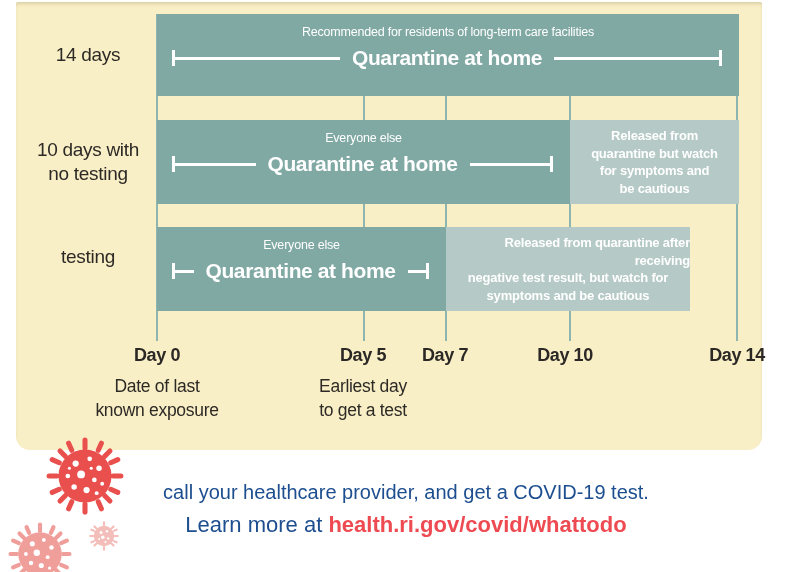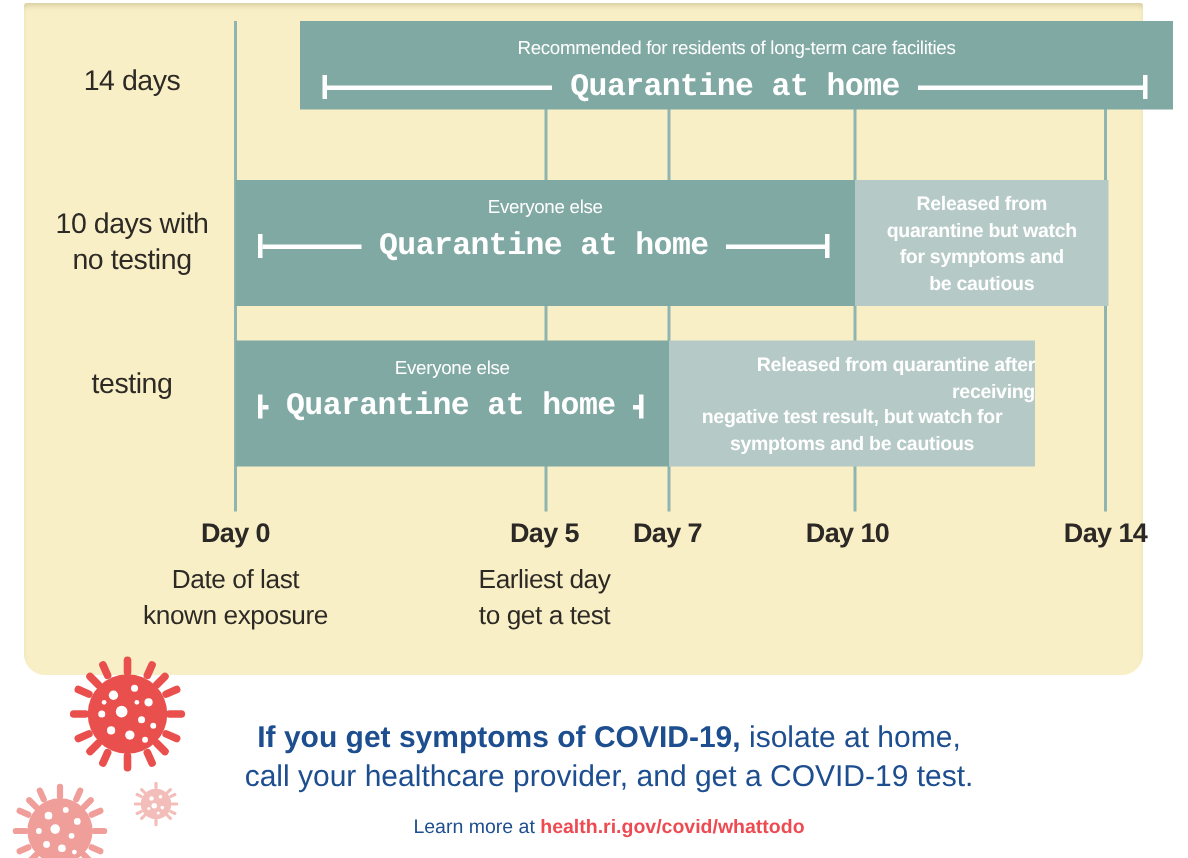--- a/index.html
+++ b/index.html
@@ -14,32 +14,32 @@
     background:#f9efc6; border-radius:2px 2px 14px 14px; z-index:1;
     box-shadow: inset 0 3px 4px -2px rgba(120,110,60,.35);
   }
   
   .gridline { position:absolute; top:14px; width:2px; height:327px; background:#8fb5b0; z-index:2; }
   .g0 { left:156px; } .g5 { left:363px; } .g7 { left:445px; } .g10 { left:569px; } .g14 { left:736px; }
   
   .bar { position:absolute; z-index:3; }
   .dark { background:#80a9a4; }
   .light { background:#b5c9c6; }
-  .r1d { left:157px; top:14px;  width:582px; height:59px;margin-left:43px; }
+  .r1d { left:157px; top:14px;  width:582px; height:82px; }
   .r2d { left:157px; top:120px; width:413px; height:84px; }
   .r2l { left:570px; top:120px; width:169px; height:84px; }
   .r3d { left:157px; top:227px; width:289px; height:84px; }
   .r3l { left:446px; top:227px; width:244px; height:84px; }
   .subtitle {
     position:absolute; left:0; right:0; top:11px; text-align:center;
     color:#ffffff; font-size:12.5px; letter-spacing:-0.2px;
   }
   .bracket {
     position:absolute; left:15px; right:17px; top:33px; height:22px;
-    display:flex; align-items:center;font-family:Liberation Mono, monospace;
+    display:flex; align-items:center;
   }
   .cap { width:3px; height:16px; background:#ffffff; flex:0 0 auto; }
   .hline { flex:1 1 auto; height:3px; background:#ffffff; }
   .btitle {
     flex:0 0 auto; padding:0 12px; color:#ffffff;
     font-size:21px; font-weight:bold; letter-spacing:-0.4px; white-space:nowrap;
   }
   .released {
     position:absolute; inset:0; display:flex; flex-direction:column;
     align-items:center; justify-content:center;
@@ -62,21 +62,21 @@
     position:absolute; top:374px; width:160px; z-index:4; text-align:center;
     color:#2d2a26; font-size:17.5px; line-height:24px; letter-spacing:-0.3px;
   }
   .n0 { left:77px; } .n5 { left:283px; }
   
   .footer-text {
     position:absolute; left:118px; top:479px; width:576px; z-index:4;
     text-align:center; color:#1d4e8f; font-size:20px; line-height:26px;
   }
   .footer-text .b { font-weight:bold; }
-  .learn { margin-top:7px; font-size:13px; }
+  .learn { margin-top:7px; font-size:22px; }
   .link { color:#ee4a52; font-weight:bold; }
   .virus { position:absolute; z-index:5; }
   .v-big   { left:46px;  top:437px; width:78px; height:78px; }
   .v-med   { left:8px;   top:522px; width:64px; height:64px; }
   .v-small { left:89px;  top:521px; width:30px; height:30px; }
 </style>
 </head>
 <body>
 
 <div class="stage">
@@ -250,18 +250,17 @@
       <circle cx="40" cy="38" r="5"></circle>
         <circle cx="60" cy="34" r="4"></circle>
         <circle cx="46" cy="54" r="6"></circle>
       <circle cx="64" cy="58" r="4"></circle>
         <circle cx="34" cy="60" r="3.5"></circle>
         <circle cx="55" cy="70" r="3.5"></circle>
     </g>
   </svg>
 
   <div class="footer-text">
-    <div><span class="b">If you get symptoms of COVID-19,</span><span> isolate at home,</span></div>
     <div>call your healthcare provider, and get a COVID-19 test.</div>
     <div class="learn"><span>Learn more at </span><span class="link">health.ri.gov/covid/whattodo</span></div>
   </div>
 
 </div>
 
 </body></html>

